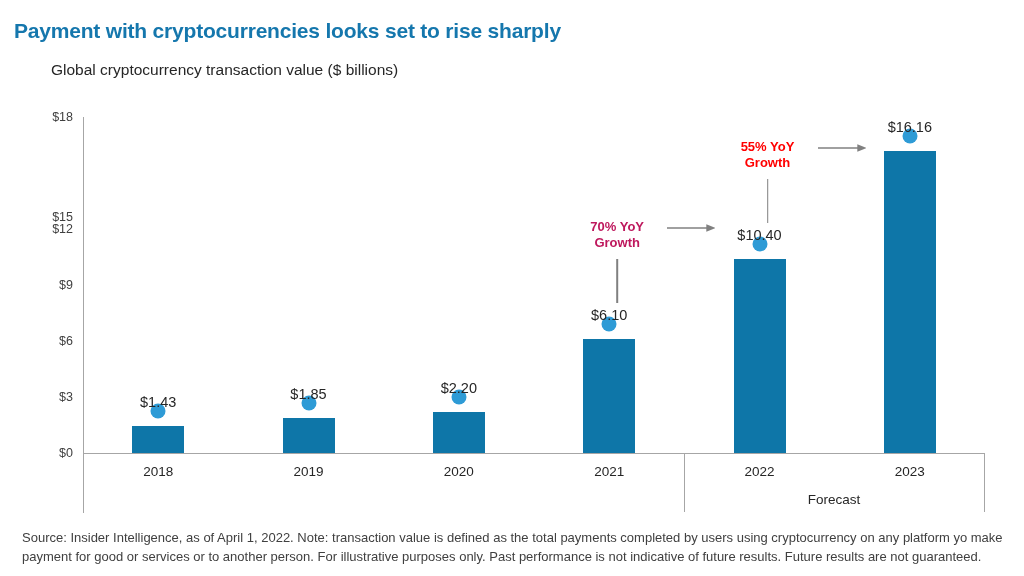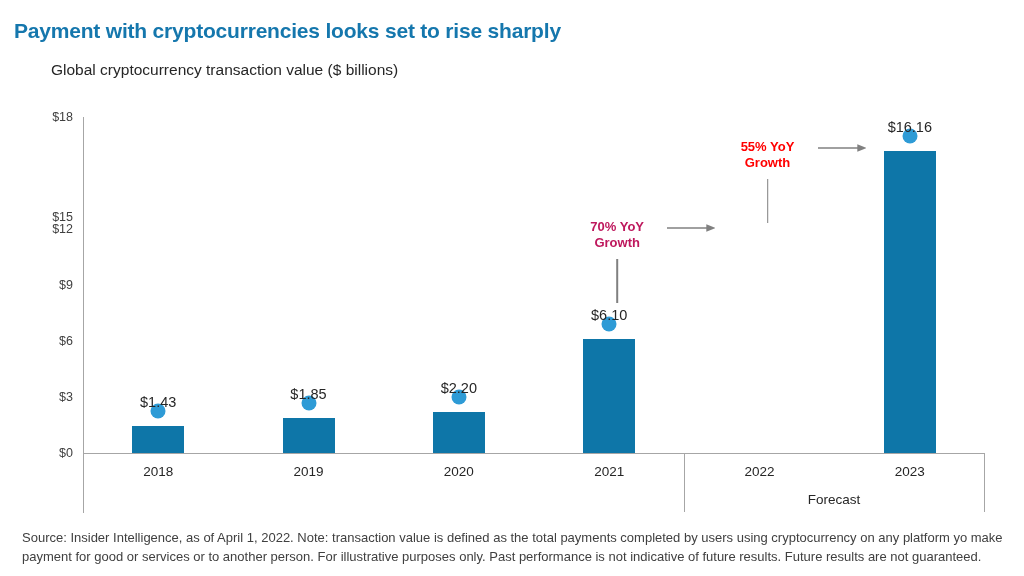--- a/index.html
+++ b/index.html
@@ -218,20 +218,25 @@
     <div class="bar-group" style="left: 349.833px; height: 336px;">
       <div class="bar-rect" style="height: 41.0667px; background: rgb(14, 118, 168);"></div>
       <div class="bar-dot" style="bottom: 41.0667px; background: rgb(46, 155, 214);"></div>
       <div class="bar-value" style="bottom: 57.0667px;">$2.20</div>
     </div>
     <div class="bar-group" style="left: 500.167px; height: 336px;">
       <div class="bar-rect" style="height: 113.867px; background: rgb(14, 118, 168);"></div>
       <div class="bar-dot" style="bottom: 113.867px; background: rgb(46, 155, 214);"></div>
       <div class="bar-value" style="bottom: 129.867px;">$6.10</div>
     </div>
+    <div class="bar-group" style="left: 650.5px; height: 336px;">
+      <div class="bar-rect" style="height: 194.133px; background: rgb(14, 118, 168);"></div>
+      <div class="bar-dot" style="bottom: 194.133px; background: rgb(46, 155, 214);"></div>
+      <div class="bar-value" style="bottom: 210.133px;">$10.40</div>
+    </div>
     <div class="bar-group" style="left: 800.833px; height: 336px;">
       <div class="bar-rect" style="height: 301.653px; background: rgb(14, 118, 168);"></div>
       <div class="bar-dot" style="bottom: 301.653px; background: rgb(46, 155, 214);"></div>
       <div class="bar-value" style="bottom: 317.653px;">$16.16</div>
     </div>
   </div>
 
 <div id="x-labels">
     <div class="x-label" style="left: 158.167px;">2018</div>
     <div class="x-label" style="left: 308.5px;">2019</div>

